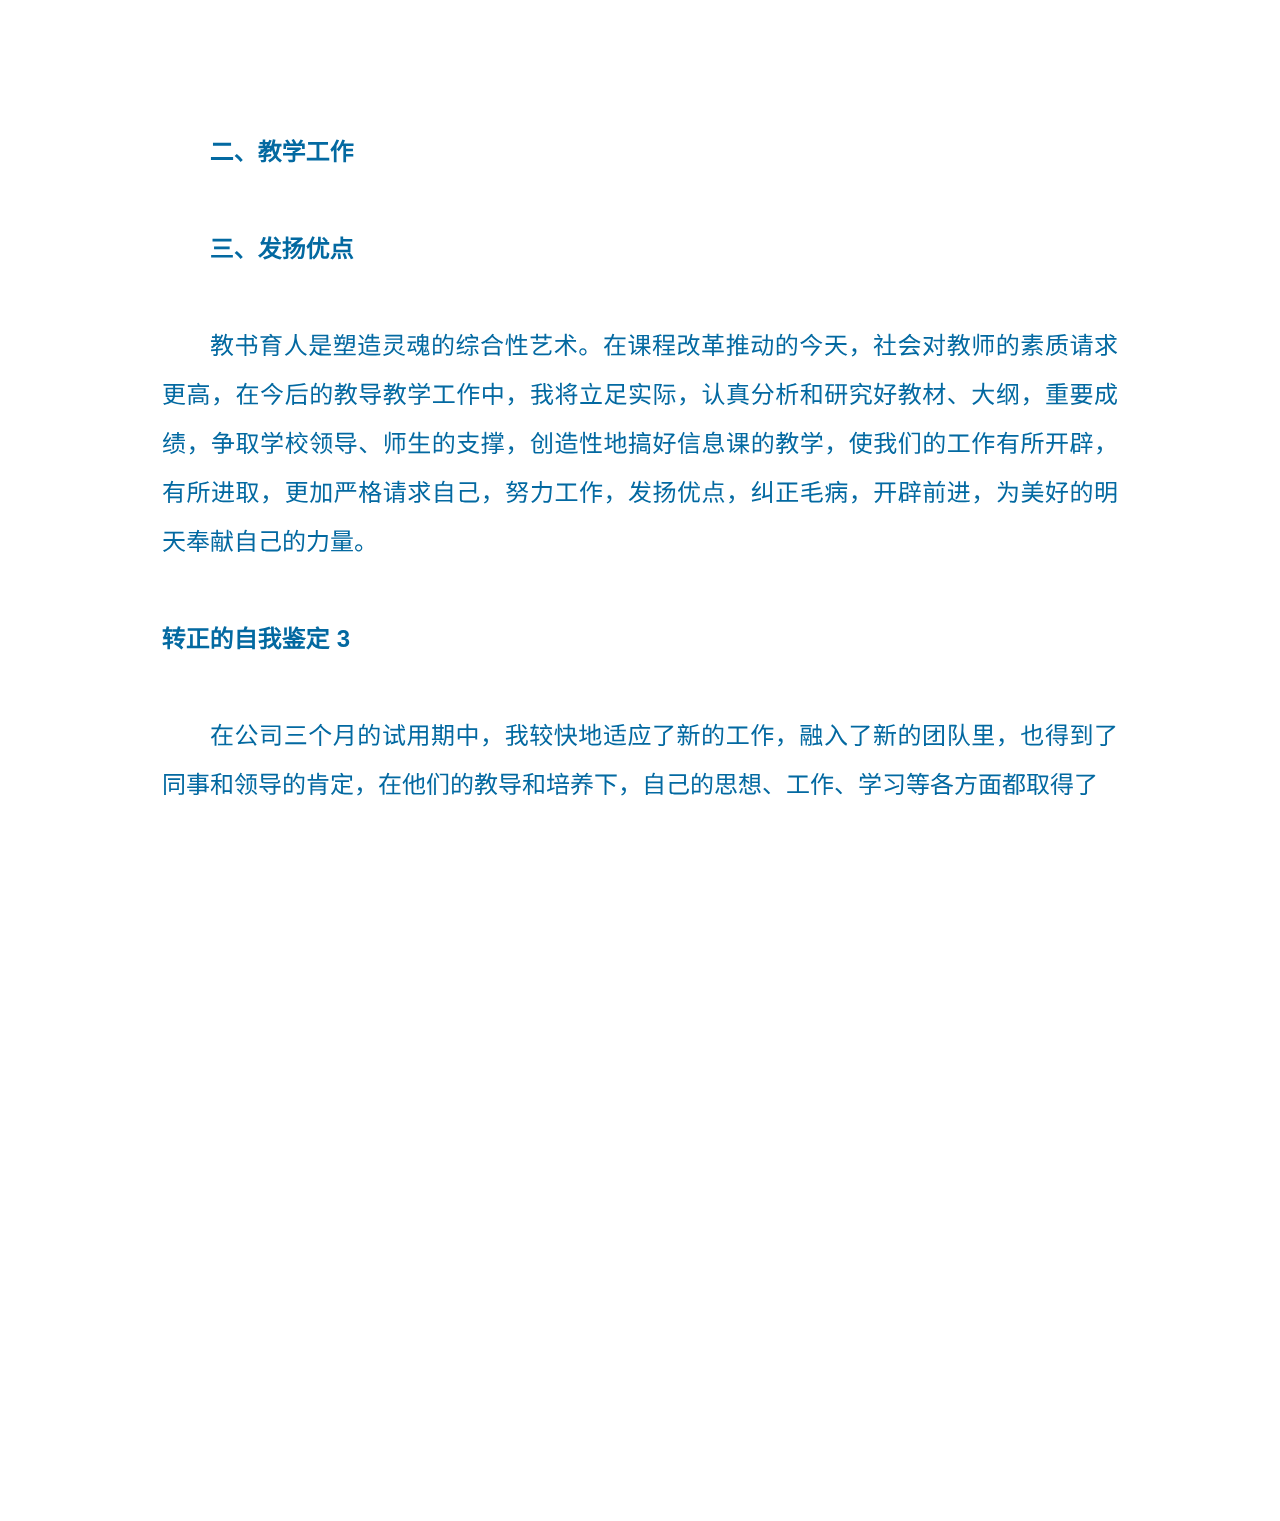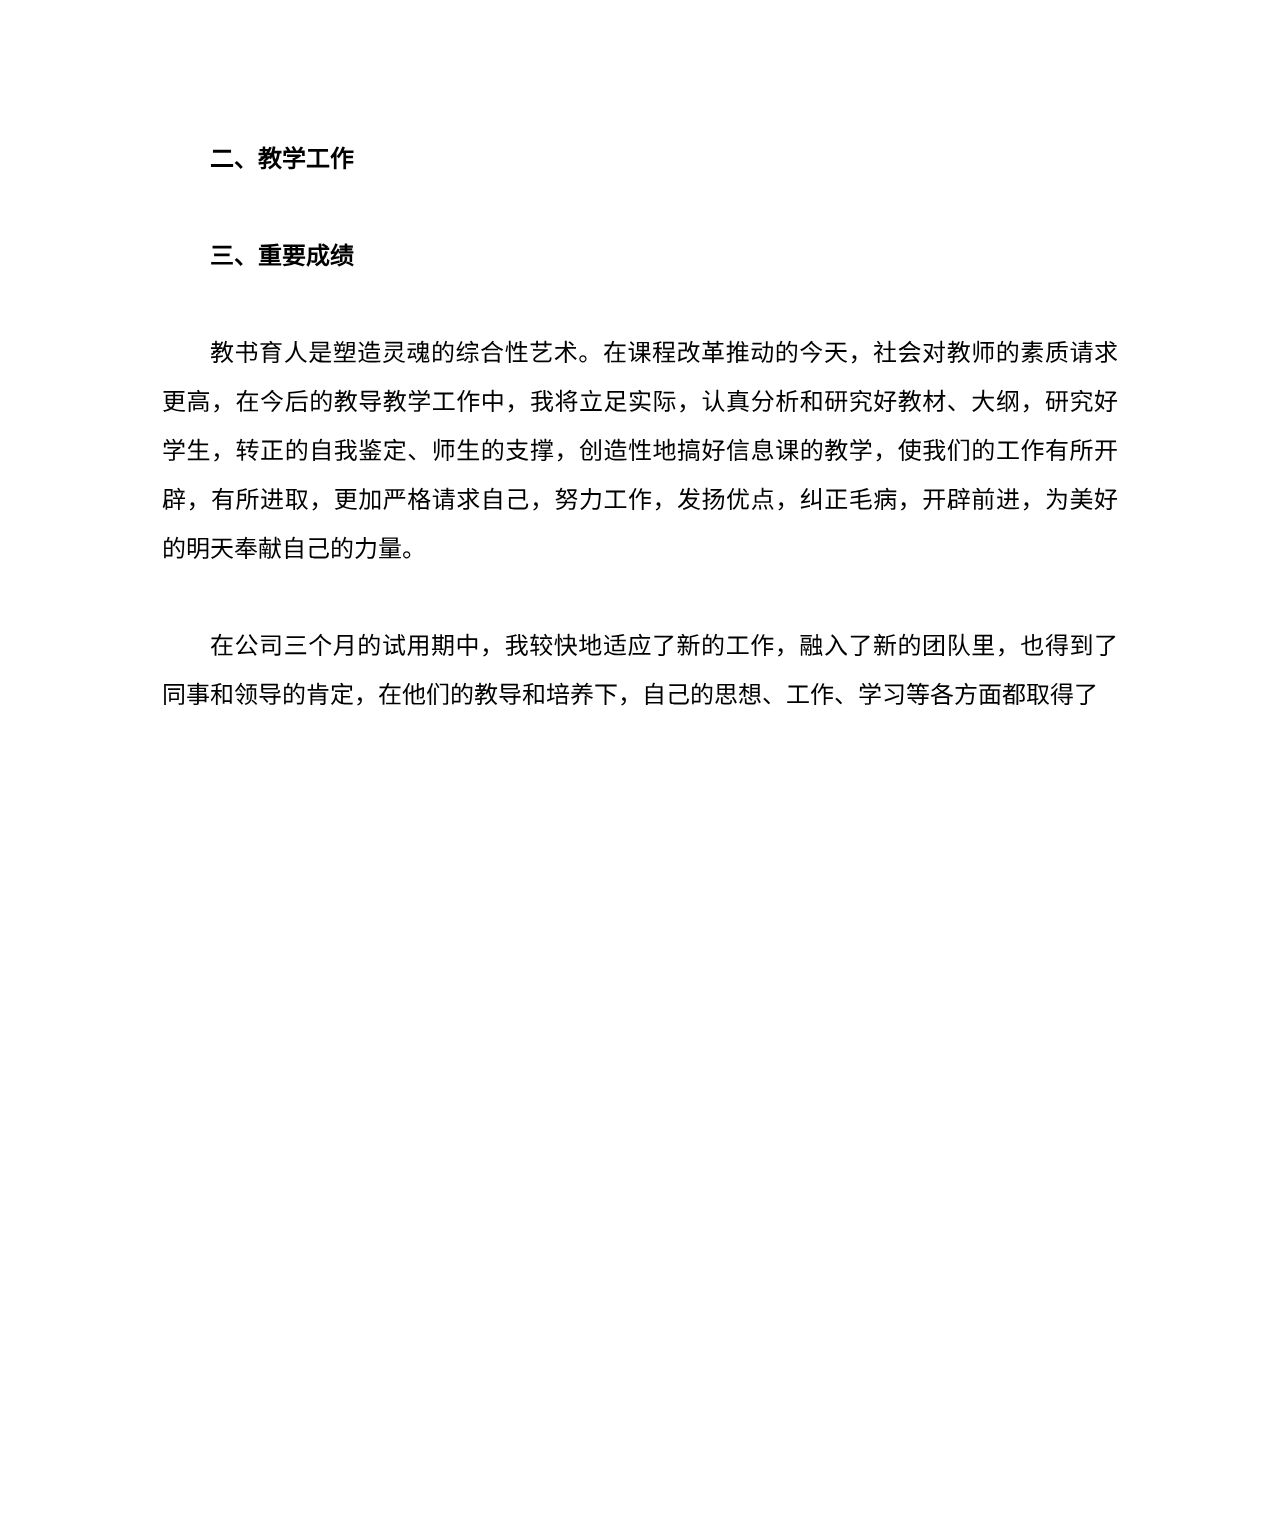--- a/index.html
+++ b/index.html
@@ -8,23 +8,23 @@
     background: #ffffff;
   }
   body {
     width: 1280px;
     height: 1521px;
     overflow: hidden;
     font-family: "Liberation Sans", "DejaVu Sans", sans-serif;
   }
   .doc {
     width: 956px;
-    margin: 7px auto;
+    margin: 0 auto;
     padding-top: 127px;
-    color: #000000;
+    color: #0369a1;
     font-size: 24px;
     line-height: 49px;
   }
   .doc > :first-child {
     margin-top: 0;
   }
   .heading, .subtitle, .paragraph {
     margin: 48px 0;
     padding: 0;
   }
@@ -45,16 +45,17 @@
     text-indent: 2em;
     text-align: justify;
     text-justify: inter-ideograph;
   }
 </style>
 </head>
 <body>
 
 <main class="doc">
     <h2 class="heading">二、教学工作</h2>
-    <h2 class="heading">三、重要成绩</h2>
-    <p class="paragraph">教书育人是塑造灵魂的综合性艺术。在课程改革推动的今天，社会对教师的素质请求更高，在今后的教导教学工作中，我将立足实际，认真分析和研究好教材、大纲，研究好学生，转正的自我鉴定、师生的支撑，创造性地搞好信息课的教学，使我们的工作有所开辟，有所进取，更加严格请求自己，努力工作，发扬优点，纠正毛病，开辟前进，为美好的明天奉献自己的力量。</p>
+    <h2 class="heading">三、发扬优点</h2>
+    <p class="paragraph">教书育人是塑造灵魂的综合性艺术。在课程改革推动的今天，社会对教师的素质请求更高，在今后的教导教学工作中，我将立足实际，认真分析和研究好教材、大纲，重要成绩，争取学校领导、师生的支撑，创造性地搞好信息课的教学，使我们的工作有所开辟，有所进取，更加严格请求自己，努力工作，发扬优点，纠正毛病，开辟前进，为美好的明天奉献自己的力量。</p>
+    <h2 class="subtitle">转正的自我鉴定 3</h2>
     <p class="paragraph">在公司三个月的试用期中，我较快地适应了新的工作，融入了新的团队里，也得到了同事和领导的肯定，在他们的教导和培养下，自己的思想、工作、学习等各方面都取得了</p>
   </main>
 
 </body></html>

